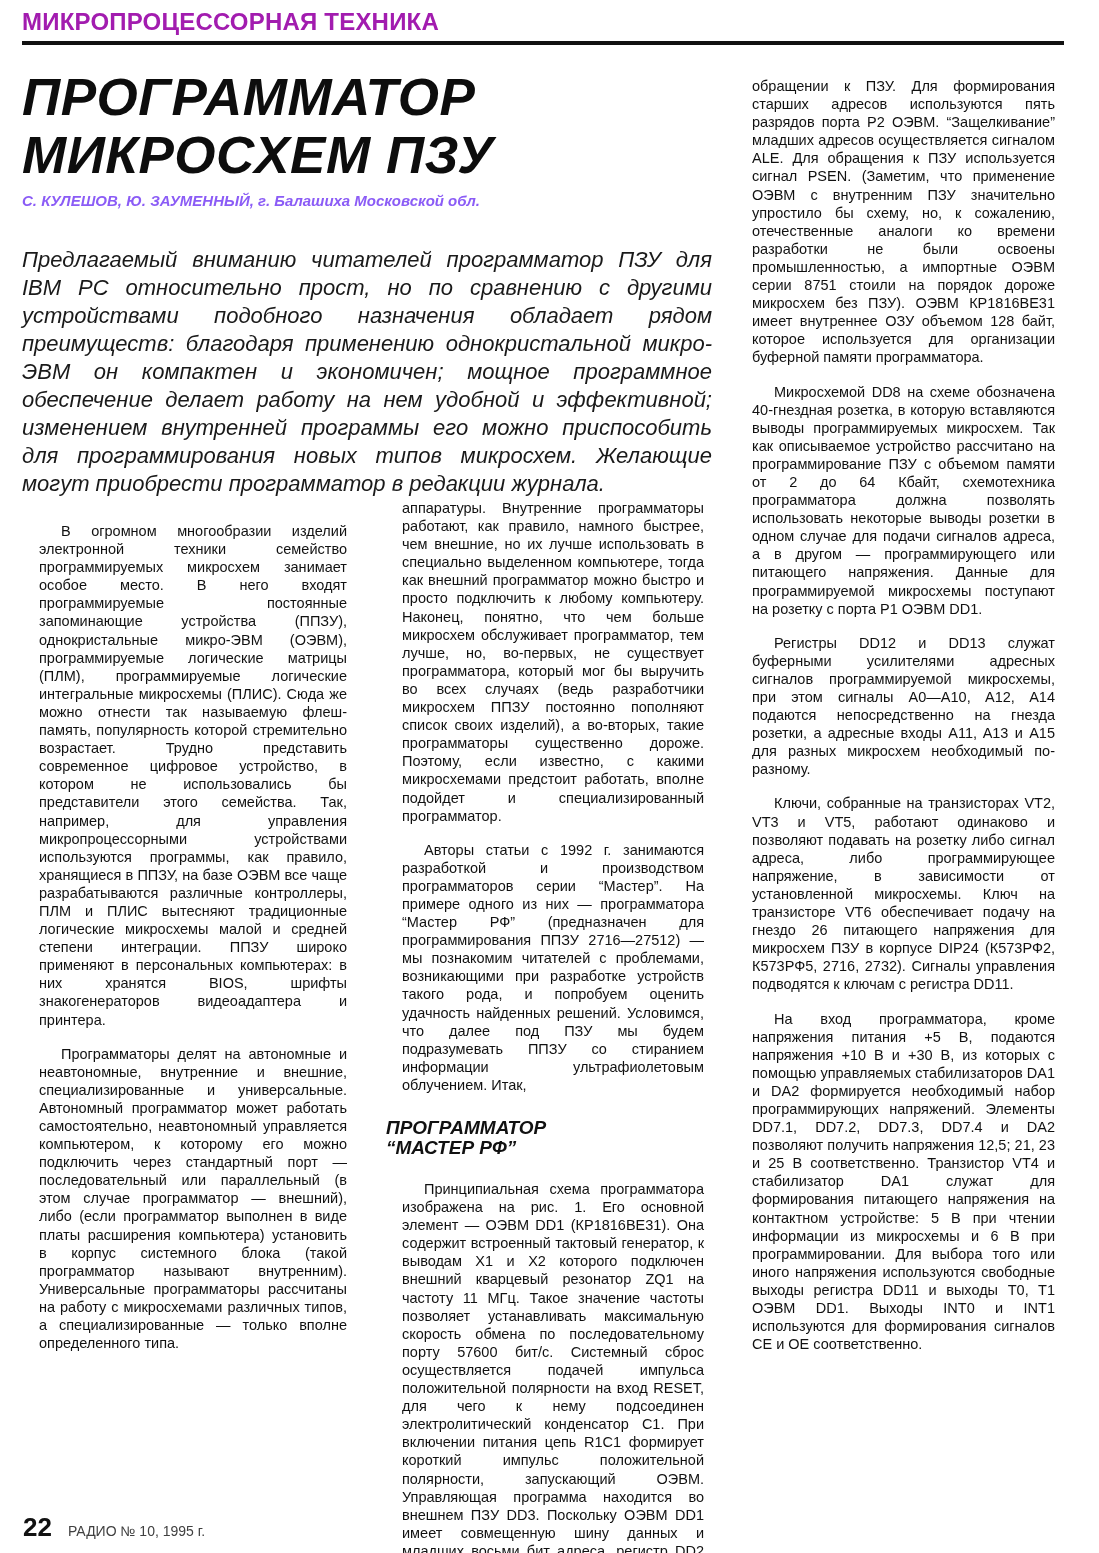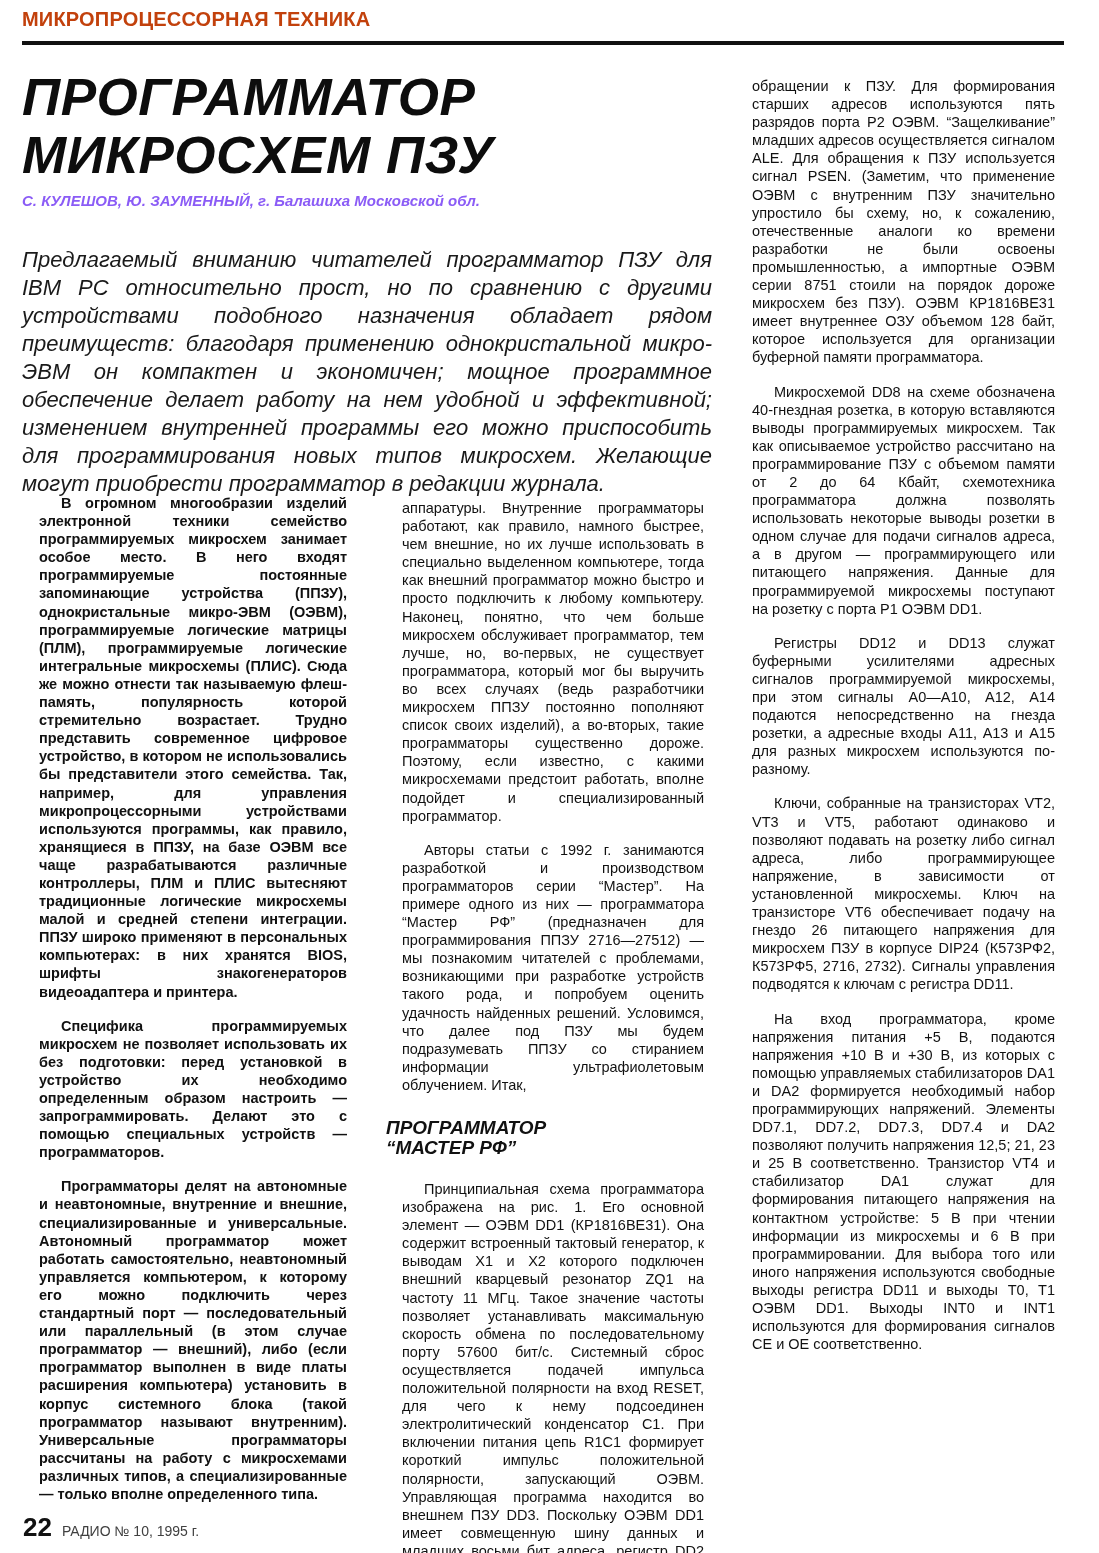--- a/index.html
+++ b/index.html
@@ -1,30 +1,30 @@
 <!DOCTYPE html>
 <html><head>
 <meta charset="utf-8">
 <style>
   html, body { margin: 0; padding: 0; background: #ffffff; }
   body { width: 1099px; height: 1553px; position: relative; overflow: hidden; color: #111; font-family: "Liberation Sans", sans-serif; }
-  .section-head { position: absolute; left: 22px; top: 8px; font-weight: bold; font-size: 20px; letter-spacing: 0.2px; color: #c2410c; }
+  .section-head { position: absolute; left: 22px; top: 8px; font-weight: bold; font-size: 24px; letter-spacing: 0.2px; color: #a21caf; }
   .rule { position: absolute; left: 22px; top: 41px; width: 1042px; height: 4px; background: #111; }
   .title { position: absolute; left: 22px; top: 68px; font-weight: bold; font-style: italic; font-size: 52px; line-height: 58px; letter-spacing: 0.5px; color: #0d0d0d; transform: scaleX(1.02); transform-origin: left top; }
   .authors { position: absolute; left: 22px; top: 192px; font-weight: bold; font-style: italic; font-size: 15px; color: #8b5cf6; }
   .lead { position: absolute; left: 22px; top: 246px; width: 690px; font-style: italic; font-size: 22px; line-height: 28px; text-align: justify; color: #1a1a1a; }
   .lead p { margin: 0; }
   .col { position: absolute; font-size: 14.5px; line-height: 18.1px; text-align: justify; color: #111; }
   .col p { margin: 16px; text-indent: 22px; hyphens: manual; }
   .col p.cont { text-indent: 0; }
-  .col-left { left: 23px; top: 478px; width: 340px; font-weight: bold; }
+  .col-left { left: 23px; top: 506px; width: 340px; }
   .col-mid { left: 386px; top: 483px; width: 334px; }
   .col-right { left: 736px; top: 61px; width: 335px; }
   .subhead { font-weight: bold; font-style: italic; font-size: 19px; line-height: 20px; margin: 24px 0 22px 0; color: #111; }
-  .footer { position: absolute; left: 23px; top: 1512px; display: flex; align-items: baseline; gap: 10px; }
+  .footer { position: absolute; left: 23px; top: 1512px; display: flex; align-items: baseline; gap: 16px; }
   .page-num { font-weight: bold; font-size: 26px; color: #111; }
   .journal { font-size: 14px; color: #404040; }
 </style>
 </head>
 <body>
 
 <div class="section-head">МИКРОПРОЦЕССОРНАЯ ТЕХНИКА</div>
 <div class="rule"></div>
 
 <div class="title">
@@ -33,38 +33,37 @@
 </div>
 
 <div class="authors">С. КУЛЕШОВ, Ю. ЗАУМЕННЫЙ, г. Балашиха Московской обл.</div>
 
 <div class="lead">
   <p>Предлагаемый вниманию читателей программатор ПЗУ для IBM PC относительно прост, но по сравнению с другими устройствами подобного назначения обладает рядом преимуществ: благодаря применению однокристальной микро-ЭВМ он компактен и экономичен; мощное программное обеспечение делает работу на нем удобной и эффективной; изменением внутренней программы его можно приспособить для программирования новых типов микросхем. Желающие могут приобрести программатор в редакции журнала.</p>
 </div>
 
 <div class="col col-left">
   <p>В огромном многообразии изделий электронной техники семейство программируемых микросхем занимает особое место. В него входят программируемые постоянные запоминающие устройства (ППЗУ), однокристальные микро-ЭВМ (ОЭВМ), программируемые логические матрицы (ПЛМ), программируемые логические интегральные микросхемы (ПЛИС). Сюда же можно отнести так называемую флеш-память, популярность которой стремительно возрастает. Трудно представить современное цифровое устройство, в котором не использовались бы представители этого семейства. Так, например, для управления микропроцессорными устройствами используются программы, как правило, хранящиеся в ППЗУ, на базе ОЭВМ все чаще разрабатываются различные контроллеры, ПЛМ и ПЛИС вытесняют традиционные логические микросхемы малой и средней степени интеграции. ППЗУ широко применяют в персональных компьютерах: в них хранятся BIOS, шрифты знакогенераторов видеоадаптера и принтера.</p>
-  <p>Специфика программируемых микросхем не позволяет использовать их без подготовки: перед установкой в устройство их необходимо определенным образом настроить — запрограммировать. Делают это с помощью специальных устройств — программаторов.</p>
   <p>Программаторы делят на автономные и неавтономные, внутренние и внешние, специализированные и универсальные. Автономный программатор может работать самостоятельно, неавтономный управляется компьютером, к которому его можно подключить через стандартный порт — последовательный или параллельный (в этом случае программатор — внешний), либо (если программатор выполнен в виде платы расширения компьютера) установить в корпус системного блока (такой программатор называют внутренним). Универсальные программаторы рассчитаны на работу с микросхемами различных типов, а специализированные — только вполне определенного типа.</p>
 </div>
 
 <div class="col col-mid">
   <p class="cont">аппаратуры. Внутренние программаторы работают, как правило, намного быстрее, чем внешние, но их лучше использовать в специально выделенном компьютере, тогда как внешний программатор можно быстро и просто подключить к любому компьютеру. Наконец, понятно, что чем больше микросхем обслуживает программатор, тем лучше, но, во-первых, не существует программатора, который мог бы выручить во всех случаях (ведь разработчики микросхем ППЗУ постоянно пополняют список своих изделий), а во-вторых, такие программаторы существенно дороже. Поэтому, если известно, с какими микросхемами предстоит работать, вполне подойдет и специализированный программатор.</p>
   <p>Авторы статьи с 1992 г. занимаются разработкой и производством программаторов серии “Мастер”. На примере одного из них — программатора “Мастер РФ” (предназначен для программирования ППЗУ 2716—27512) — мы познакомим читателей с проблемами, возникающими при разработке устройств такого рода, и попробуем оценить удачность найденных решений. Условимся, что далее под ПЗУ мы будем подразумевать ППЗУ со стиранием информации ультрафиолетовым облучением. Итак,</p>
   <div class="subhead">
     <div>ПРОГРАММАТОР</div>
     <div>“МАСТЕР РФ”</div>
   </div>
   <p>Принципиальная схема программатора изображена на рис. 1. Его основной элемент — ОЭВМ DD1 (КР1816ВЕ31). Она содержит встроенный тактовый генератор, к выводам X1 и X2 которого подключен внешний кварцевый резонатор ZQ1 на частоту 11 МГц. Такое значение частоты позволяет устанавливать максимальную скорость обмена по последовательному порту 57600 бит/с. Системный сброс осуществляется подачей импульса положительной полярности на вход RESET, для чего к нему подсоединен электролитический конденсатор C1. При включении питания цепь R1C1 формирует короткий импульс положительной полярности, запускающий ОЭВМ. Управляющая программа находится во внешнем ПЗУ DD3. Поскольку ОЭВМ DD1 имеет совмещенную шину данных и младших восьми бит адреса, регистр DD2 формирует младшие восемь адресов при</p>
 </div>
 
 <div class="col col-right">
   <p class="cont">обращении к ПЗУ. Для формирования старших адресов используются пять разрядов порта P2 ОЭВМ. “Защелкивание” младших адресов осуществляется сигналом ALE. Для обращения к ПЗУ используется сигнал PSEN. (Заметим, что применение ОЭВМ с внутренним ПЗУ значительно упростило бы схему, но, к сожалению, отечественные аналоги ко времени разработки не были освоены промышленностью, а импортные ОЭВМ серии 8751 стоили на порядок дороже микросхем без ПЗУ). ОЭВМ КР1816ВЕ31 имеет внутреннее ОЗУ объемом 128 байт, которое используется для организации буферной памяти программатора.</p>
   <p>Микросхемой DD8 на схеме обозначена 40-гнездная розетка, в которую вставляются выводы программируемых микросхем. Так как описываемое устройство рассчитано на программирование ПЗУ с объемом памяти от 2 до 64 Кбайт, схемотехника программатора должна позволять использовать некоторые выводы розетки в одном случае для подачи сигналов адреса, а в другом — программирующего или питающего напряжения. Данные для программируемой микросхемы поступают на розетку с порта P1 ОЭВМ DD1.</p>
-  <p>Регистры DD12 и DD13 служат буферными усилителями адресных сигналов программируемой микросхемы, при этом сигналы A0—A10, A12, A14 подаются непосредственно на гнезда розетки, а адресные входы A11, A13 и A15 для разных микросхем используются по-разному.</p>
+  <p>Регистры DD12 и DD13 служат буферными усилителями адресных сигналов программируемой микросхемы, при этом сигналы A0—A10, A12, A14 подаются непосредственно на гнезда розетки, а адресные входы A11, A13 и A15 для разных микросхем необходимый по-разному.</p>
   <p>Ключи, собранные на транзисторах VT2, VT3 и VT5, работают одинаково и позволяют подавать на розетку либо сигнал адреса, либо программирующее напряжение, в зависимости от установленной микросхемы. Ключ на транзисторе VT6 обеспечивает подачу на гнездо 26 питающего напряжения для микросхем ПЗУ в корпусе DIP24 (К573РФ2, К573РФ5, 2716, 2732). Сигналы управления подводятся к ключам с регистра DD11.</p>
   <p>На вход программатора, кроме напряжения питания +5 В, подаются напряжения +10 В и +30 В, из которых с помощью управляемых стабилизаторов DA1 и DA2 формируется необходимый набор программирующих напряжений. Элементы DD7.1, DD7.2, DD7.3, DD7.4 и DA2 позволяют получить напряжения 12,5; 21, 23 и 25 В соответственно. Транзистор VT4 и стабилизатор DA1 служат для формирования питающего напряжения на контактном устройстве: 5 В при чтении информации из микросхемы и 6 В при программировании. Для выбора того или иного напряжения используются свободные выходы регистра DD11 и выходы T0, T1 ОЭВМ DD1. Выходы INT0 и INT1 используются для формирования сигналов CE и OE соответственно.</p>
 </div>
 
 <div class="footer">
   <span class="page-num">22</span>
   <span class="journal">РАДИО № 10, 1995 г.</span>
 </div>
 
 </body></html>

